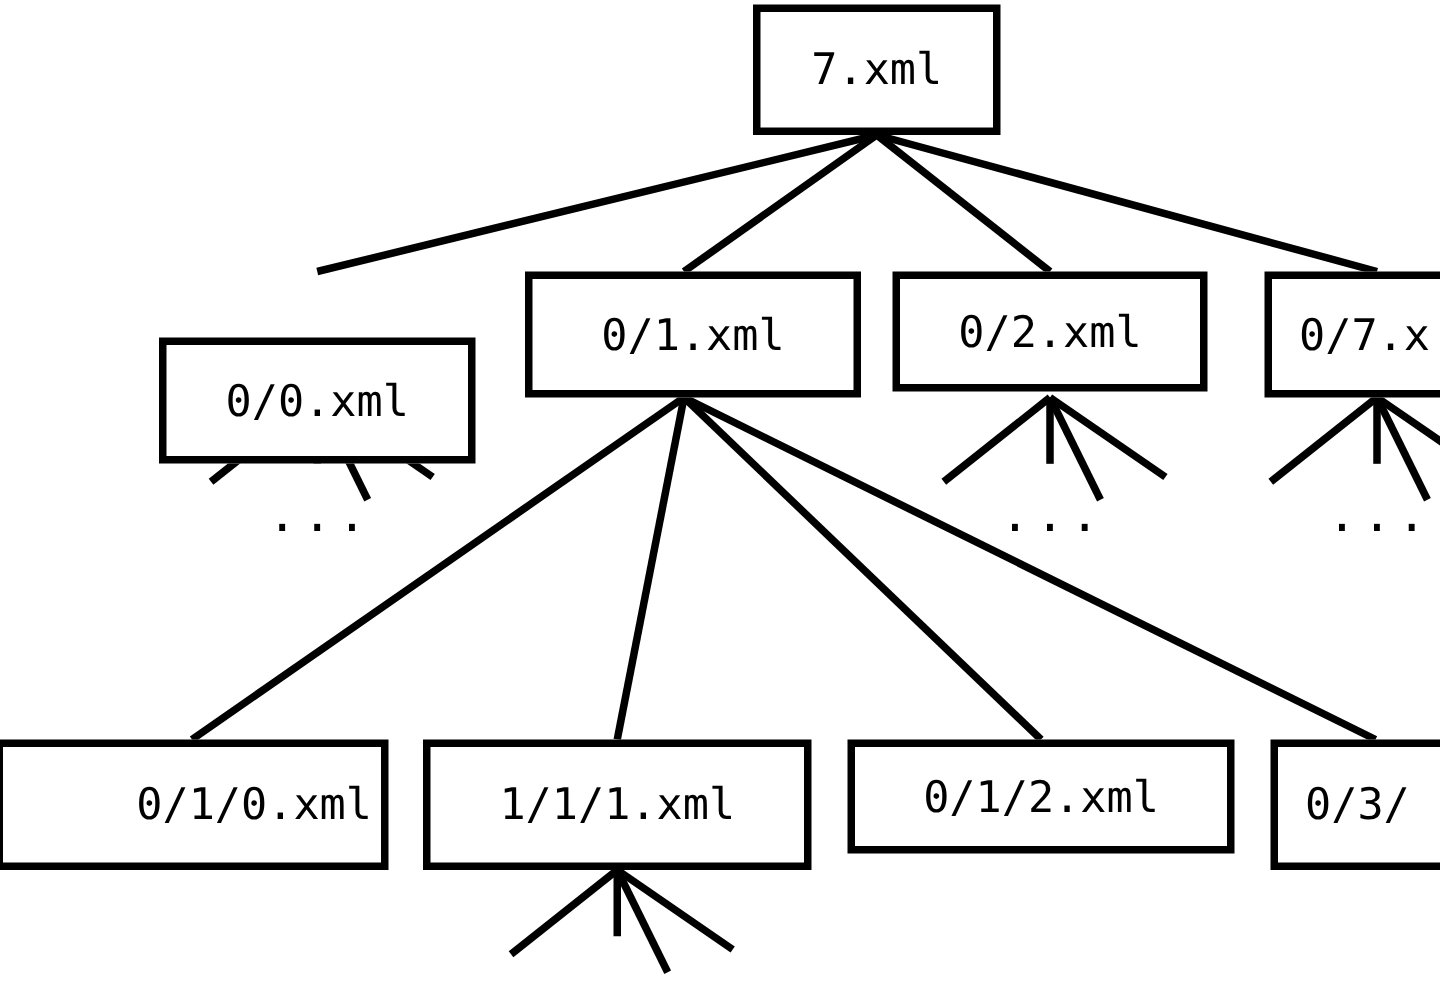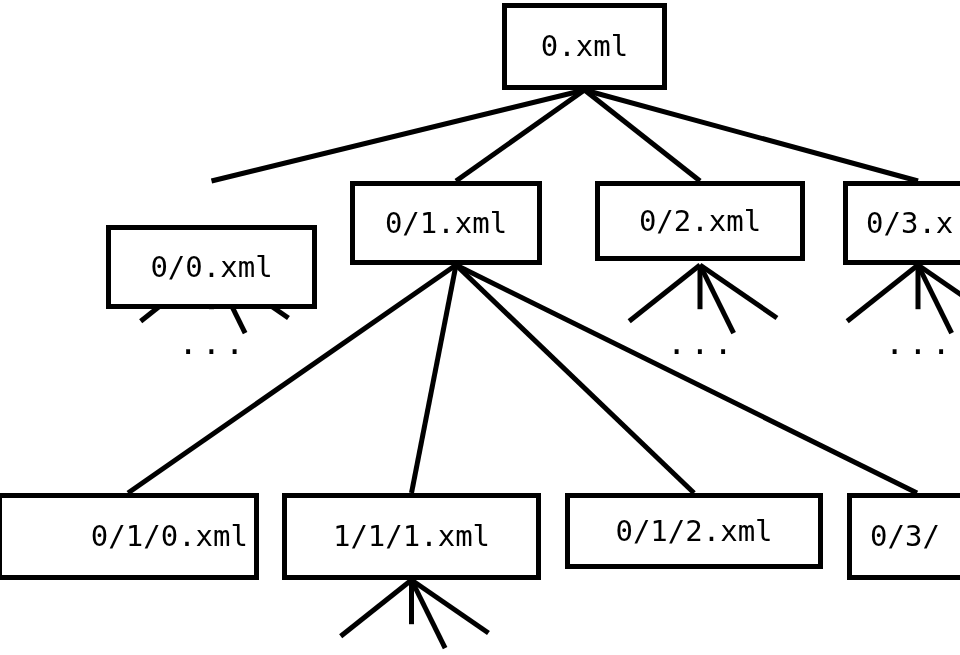--- a/index.html
+++ b/index.html
@@ -84,33 +84,33 @@
         <line x1="918" y1="265" x2="847.1989303375493" y2="321.1851667321593" stroke="#000000" stroke-width="5" stroke-linecap="butt"></line>
         <line x1="411.5" y1="580" x2="488.4500197312687" y2="632.9862260565382" stroke="#000000" stroke-width="5" stroke-linecap="butt"></line>
         <line x1="411.5" y1="580" x2="445.1227460431147" y2="648.1845291001645" stroke="#000000" stroke-width="5" stroke-linecap="butt"></line>
         <line x1="411.5" y1="580" x2="411.5" y2="624.206" stroke="#000000" stroke-width="5" stroke-linecap="butt"></line>
         <line x1="411.5" y1="580" x2="340.6989303375493" y2="636.1851667321592" stroke="#000000" stroke-width="5" stroke-linecap="butt"></line>
       </g>
   </svg>
 
   <div id="nodes-layer">
       <div class="node" style="left: 502px; top: 3px; width: 165px; height: 87px;">
-        <span class="node-label">0.xml</span>
+        <span class="node-label">7.xml</span>
       </div>
       <div class="node" style="left: 106px; top: 181px; width: 211px; height: 84px; margin-top: 44px;">
         <span class="node-label">0/0.xml</span>
       </div>
-      <div class="node" style="left: 350px; top: 181px; width: 192px; height: 84px;">
+      <div class="node" style="left: 350px; top: 181px; width: 224px; height: 84px;">
         <span class="node-label">0/1.xml</span>
       </div>
       <div class="node" style="left: 595px; top: 181px; width: 210px; height: 80px;">
         <span class="node-label">0/2.xml</span>
       </div>
       <div class="node" style="left: 843px; top: 181px; width: 150px; height: 84px; justify-content: flex-start;">
-        <span class="node-label" style="padding-left: 18px;">0/3.x</span>
+        <span class="node-label" style="padding-left: 18px;">0/7.x</span>
       </div>
       <div class="node" style="left: -3px; top: 493px; width: 262px; height: 87px; justify-content: flex-end;">
         <span class="node-label" style="margin-left: auto; padding-right: 6px;">0/1/0.xml</span>
       </div>
       <div class="node" style="left: 282px; top: 493px; width: 259px; height: 87px;">
         <span class="node-label">1/1/1.xml</span>
       </div>
       <div class="node" style="left: 565px; top: 493px; width: 258px; height: 76px;">
         <span class="node-label">0/1/2.xml</span>
       </div>

